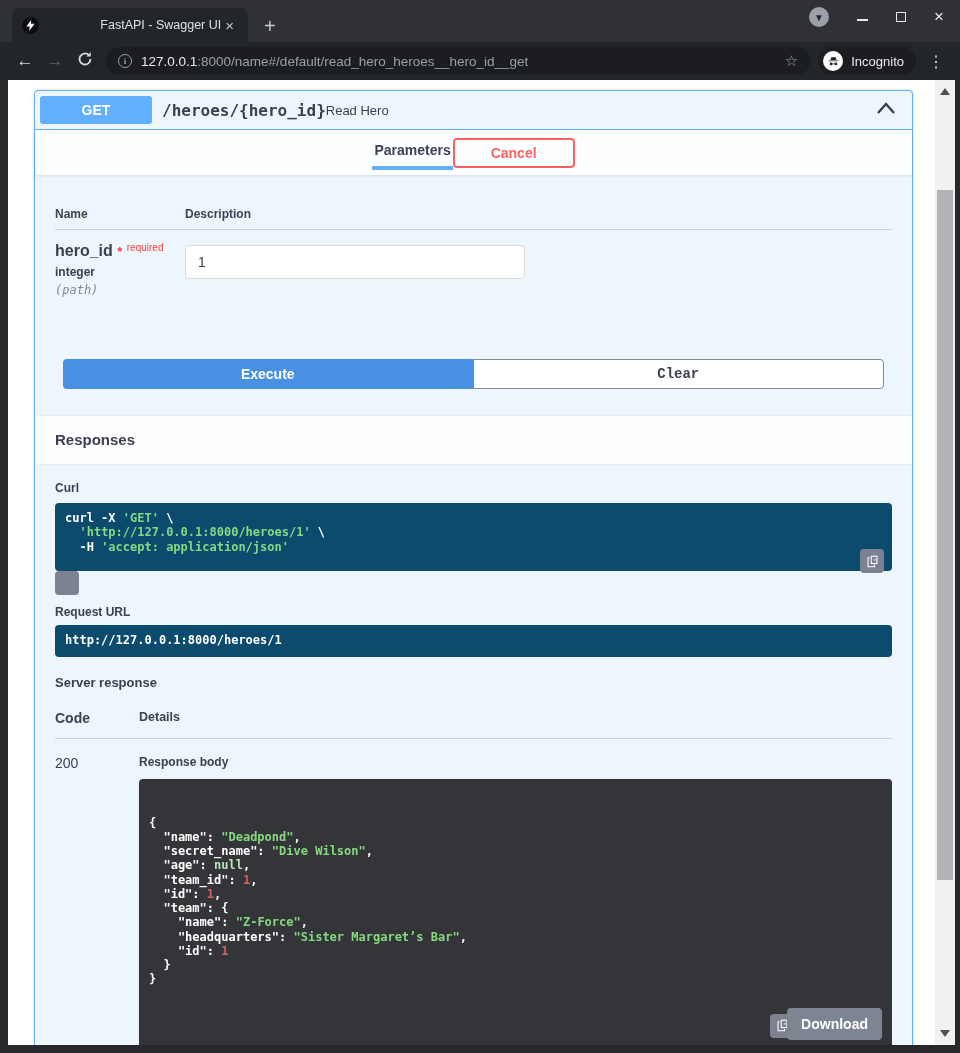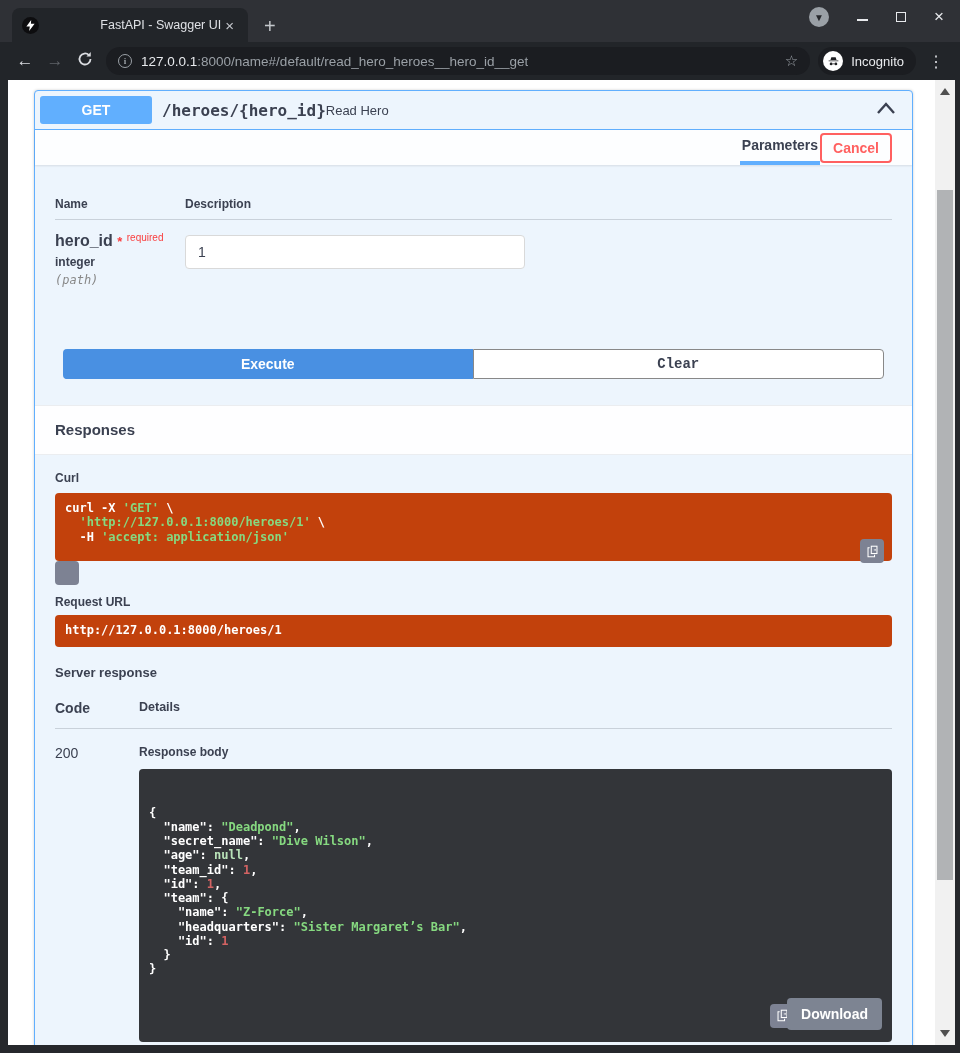--- a/index.html
+++ b/index.html
@@ -47,25 +47,25 @@
 
   .opblock { margin:0 22px 0 26px; border:1px solid #61affe; border-radius:4px;
              background:#edf5fd; box-shadow:0 0 3px rgba(0,0,0,.19); padding-bottom:40px; }
   .summary { display:flex; align-items:center; padding:5px; border-bottom:1px solid #61affe; cursor:pointer; }
   .method-badge { background:#61affe; color:#fff; font-weight:bold; font-size:14px; width:112px;
                   padding:6px 0; text-align:center; border-radius:3px; }
   .op-path { font-family:"DejaVu Sans Mono", monospace; font-weight:bold; font-size:16px; color:#3b4151; margin-left:10px; }
   .op-summary { font-size:13px; color:#3b4151; }
   .chevron { margin-left:auto; margin-right:10px; }
 
-  .section-header { background:rgba(255,255,255,.85); display:flex; align-items:center; justify-content:flex-end;
-                    padding:8px 20px; box-shadow:0 1px 2px rgba(0,0,0,.1); height:35px; }
+  .section-header { background:rgba(255,255,255,.85); display:flex; align-items:center; justify-content:center;
+                    padding:8px 20px; box-shadow:0 1px 2px rgba(0,0,0,.1); height:45px; }
   .params-tab { font-size:14px; font-weight:bold; color:#3b4151; border-bottom:4px solid #61affe; padding:6px 2px 8px 2px; }
   .cancel-btn { border:2px solid #ff6060; color:#ff6060; font-weight:bold; font-size:14px; background:transparent;
-                border-radius:4px; padding:5px 11px; font-family:inherit; }
+                border-radius:4px; padding:5px 36px; font-family:inherit; }
 
   .params-area { padding:0 20px; }
   .table-head { display:flex; margin-top:32px; border-bottom:1px solid rgba(59,65,81,.2); padding-bottom:8px; }
   .th { font-size:12px; font-weight:bold; color:#3b4151; }
   .col-name { width:130px; flex:none; }
   .param-row { display:flex; padding:12px 0 0 0; }
   .p-name { font-size:16px; font-weight:bold; color:#3b4151; }
   .p-star { color:#f93e3e; font-weight:bold; font-size:13px; }
   .p-req { color:#f93e3e; font-size:10px; vertical-align:top; }
   .p-type { font-family:Liberation Sans, sans-serif; font-weight:bold; font-size:12px; color:#3b4151; margin-top:5px; }
@@ -80,21 +80,21 @@
                border-radius:0 4px 4px 0; font-family:Liberation Mono, monospace; }
 
   .responses-band { background:rgba(255,255,255,.9); border-top:1px solid #ebedf0; border-bottom:1px solid #ebedf0;
                     padding:15px 20px; }
   .responses-title { font-size:15px; font-weight:bold; color:#3b4151; }
 
   .responses-inner { padding:16px 20px 0 20px; }
   .mini-label { font-size:12px; font-weight:bold; color:#3b4151; }
   .codebox { border-radius:4px; padding:8px 10px; font-family:"DejaVu Sans Mono", monospace;
              font-size:12px; font-weight:bold; line-height:1.19; white-space:pre; position:relative; overflow:hidden; }
-  .bg-curl { background:#c2410c; }
+  .bg-curl { background:#0c4a6e; }
   .bg-resp { background:#333539; }
   .tk-w { color:#ffffff; } .tk-g { color:#86d980; } .tk-n { color:#d36363; } .tk-l { color:#b9e3b9; }
   .curl-box { margin-top:8px; min-height:68px; }
   .copy-btn { position:absolute; width:24px; height:24px; background:#7d8293; border:none; border-radius:4px;
               display:flex; align-items:center; justify-content:center; }
   .requrl-box { margin-top:6px; height:32px; color:#fff; }
   .sr-label { font-size:13px; font-weight:bold; color:#3b4151; margin-top:18px; }
   .code-details { display:flex; margin-top:20px; border-bottom:1px solid rgba(59,65,81,.2); padding-bottom:12px; }
   .cd-code { width:84px; flex:none; font-size:14px; font-weight:bold; color:#3b4151; }
   .cd-details { font-size:12.5px; font-weight:bold; color:#3b4151; }

